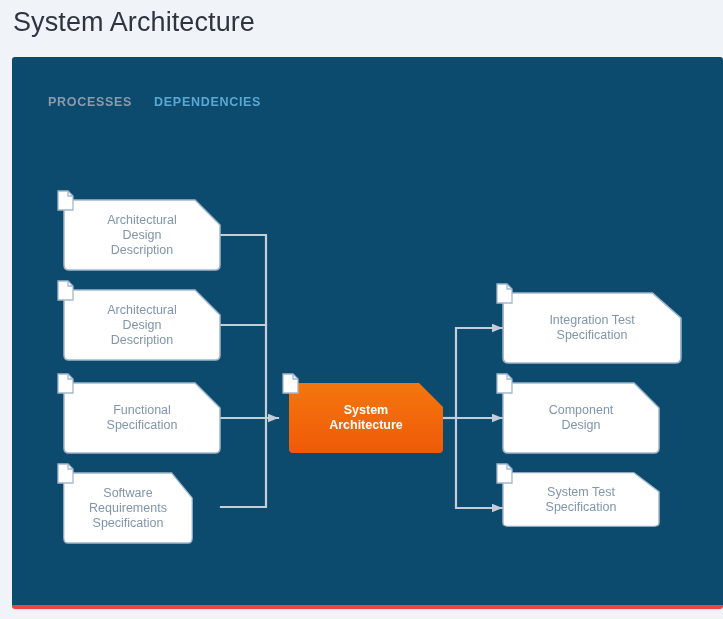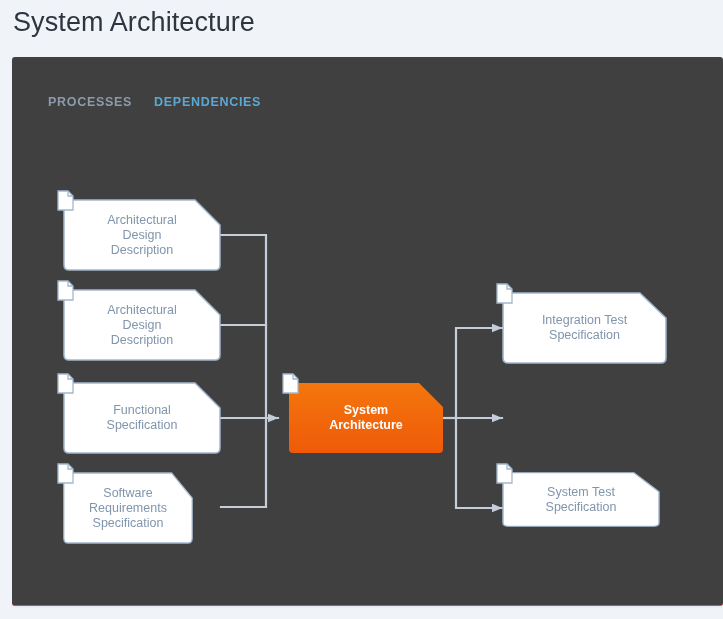--- a/index.html
+++ b/index.html
@@ -32,23 +32,23 @@
     white-space: nowrap;
   }
 
   
   #card {
     position: absolute;
     left: 12px;
     top: 57px;
     width: 711px;
     height: 548px;
-    background: #404040;
+    background: #0c4a6e;
     border-radius: 3px;
-    border-bottom: 1px solid #ef4444;
+    border-bottom: 4px solid #ef4444;
     box-shadow: 0 1px 2px rgba(60, 80, 110, 0.07);
   }
 
   
   #tabbar {
     position: absolute;
     left: 36px;
     top: 38px;
     display: flex;
     align-items: center;
@@ -220,32 +220,42 @@
           </defs>
           <path d="M5,1 H131 L155,25 V67 Q155,71 151,71 H5 Q1,71 1,67 V5 Q1,1 5,1 Z" fill="url(#orangeGrad)"></path>
         </svg>
         <svg class="doc-icon" viewBox="0 0 17 21">
           <path d="M1,1 H11 L16,6 V20 H1 Z" fill="#ffffff" stroke="#a3b8ce" stroke-width="1.3"></path>
           <path d="M11,1 L11,6 L16,6" fill="none" stroke="#a3b8ce" stroke-width="1.3"></path>
         </svg>
         <div class="label">System Architecture</div>
       </div>
 
-      <div class="node" style="left:486px; top:235px; width:165px; height:72px;">
+      <div class="node" style="left:486px; top:235px; width:180px; height:72px;">
         <svg class="shape" viewBox="0 0 158 72" preserveAspectRatio="none">
           <path d="M6,1 H132 L157,26 V66 Q157,71 152,71 H6 Q1,71 1,66 V6 Q1,1 6,1 Z" fill="#ffffff" stroke="#a3b8ce" stroke-width="1.5"></path>
         </svg>
         <svg class="doc-icon" viewBox="0 0 17 21">
           <path d="M1,1 H11 L16,6 V20 H1 Z" fill="#ffffff" stroke="#a3b8ce" stroke-width="1.3"></path>
           <path d="M11,1 L11,6 L16,6" fill="none" stroke="#a3b8ce" stroke-width="1.3"></path>
         </svg>
         <div class="label">Integration Test
 Specification</div>
       </div>
 
+      <div class="node" style="left:486px; top:325px; width:158px; height:72px;">
+        <svg class="shape" viewBox="0 0 158 72" preserveAspectRatio="none">
+          <path d="M6,1 H132 L157,26 V66 Q157,71 152,71 H6 Q1,71 1,66 V6 Q1,1 6,1 Z" fill="#ffffff" stroke="#a3b8ce" stroke-width="1.5"></path>
+        </svg>
+        <svg class="doc-icon" viewBox="0 0 17 21">
+          <path d="M1,1 H11 L16,6 V20 H1 Z" fill="#ffffff" stroke="#a3b8ce" stroke-width="1.3"></path>
+          <path d="M11,1 L11,6 L16,6" fill="none" stroke="#a3b8ce" stroke-width="1.3"></path>
+        </svg>
+        <div class="label">Component Design</div>
+      </div>
 
       <div class="node" style="left:486px; top:415px; width:158px; height:55px;">
         <svg class="shape" viewBox="0 0 158 72" preserveAspectRatio="none">
           <path d="M6,1 H132 L157,26 V66 Q157,71 152,71 H6 Q1,71 1,66 V6 Q1,1 6,1 Z" fill="#ffffff" stroke="#a3b8ce" stroke-width="1.5"></path>
         </svg>
         <svg class="doc-icon" viewBox="0 0 17 21">
           <path d="M1,1 H11 L16,6 V20 H1 Z" fill="#ffffff" stroke="#a3b8ce" stroke-width="1.3"></path>
           <path d="M11,1 L11,6 L16,6" fill="none" stroke="#a3b8ce" stroke-width="1.3"></path>
         </svg>
         <div class="label">System Test

